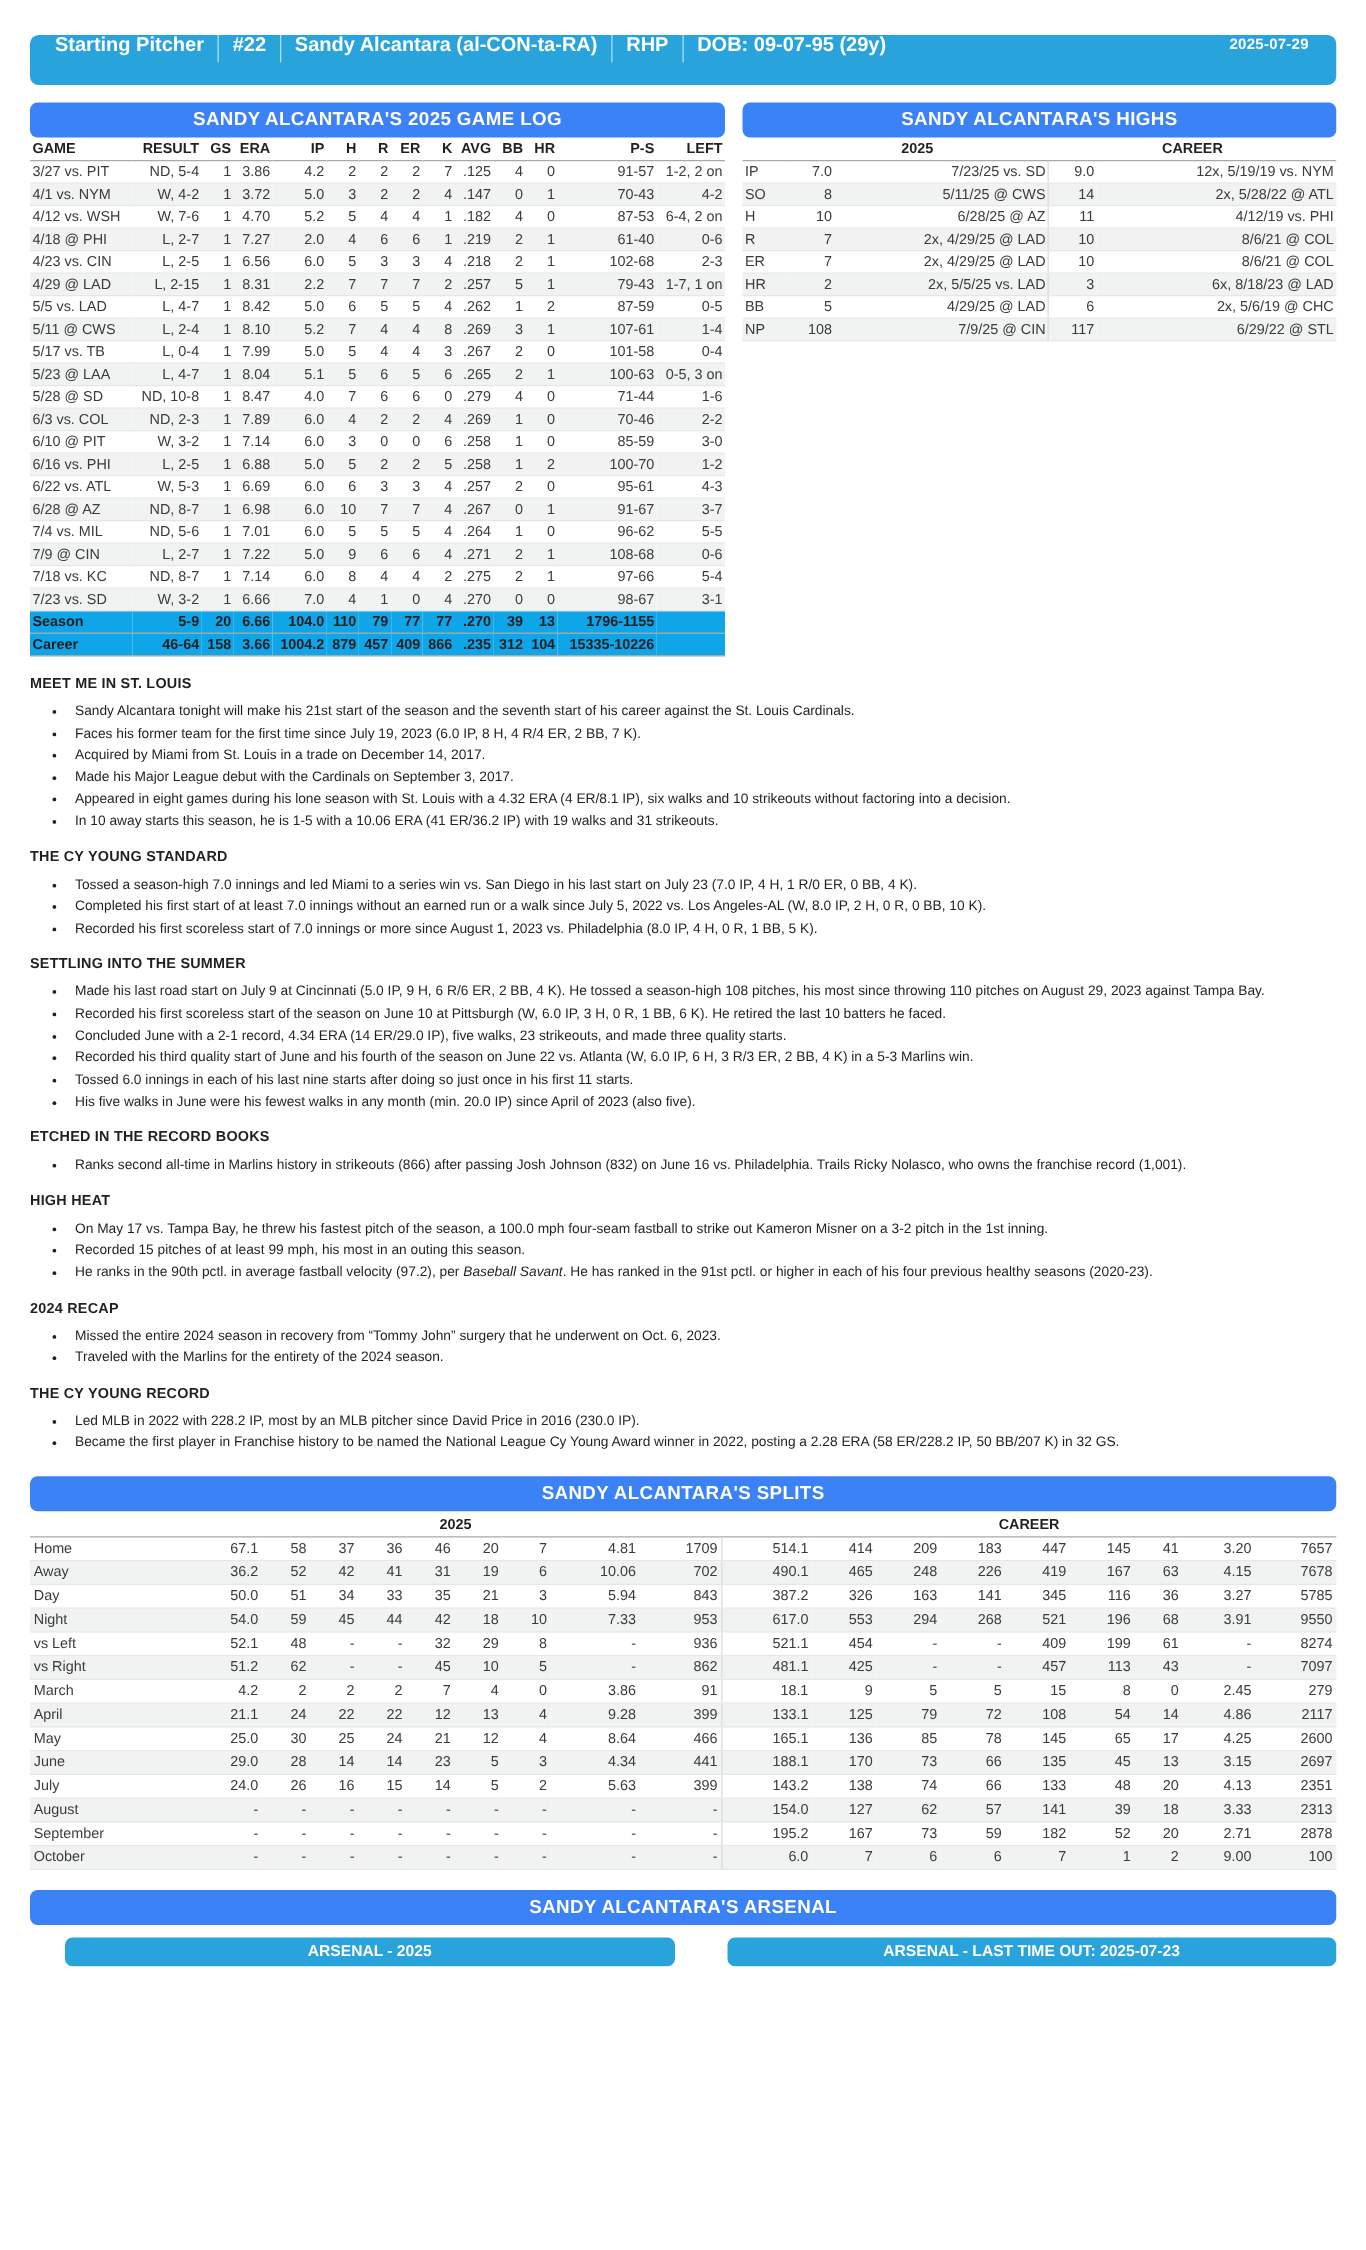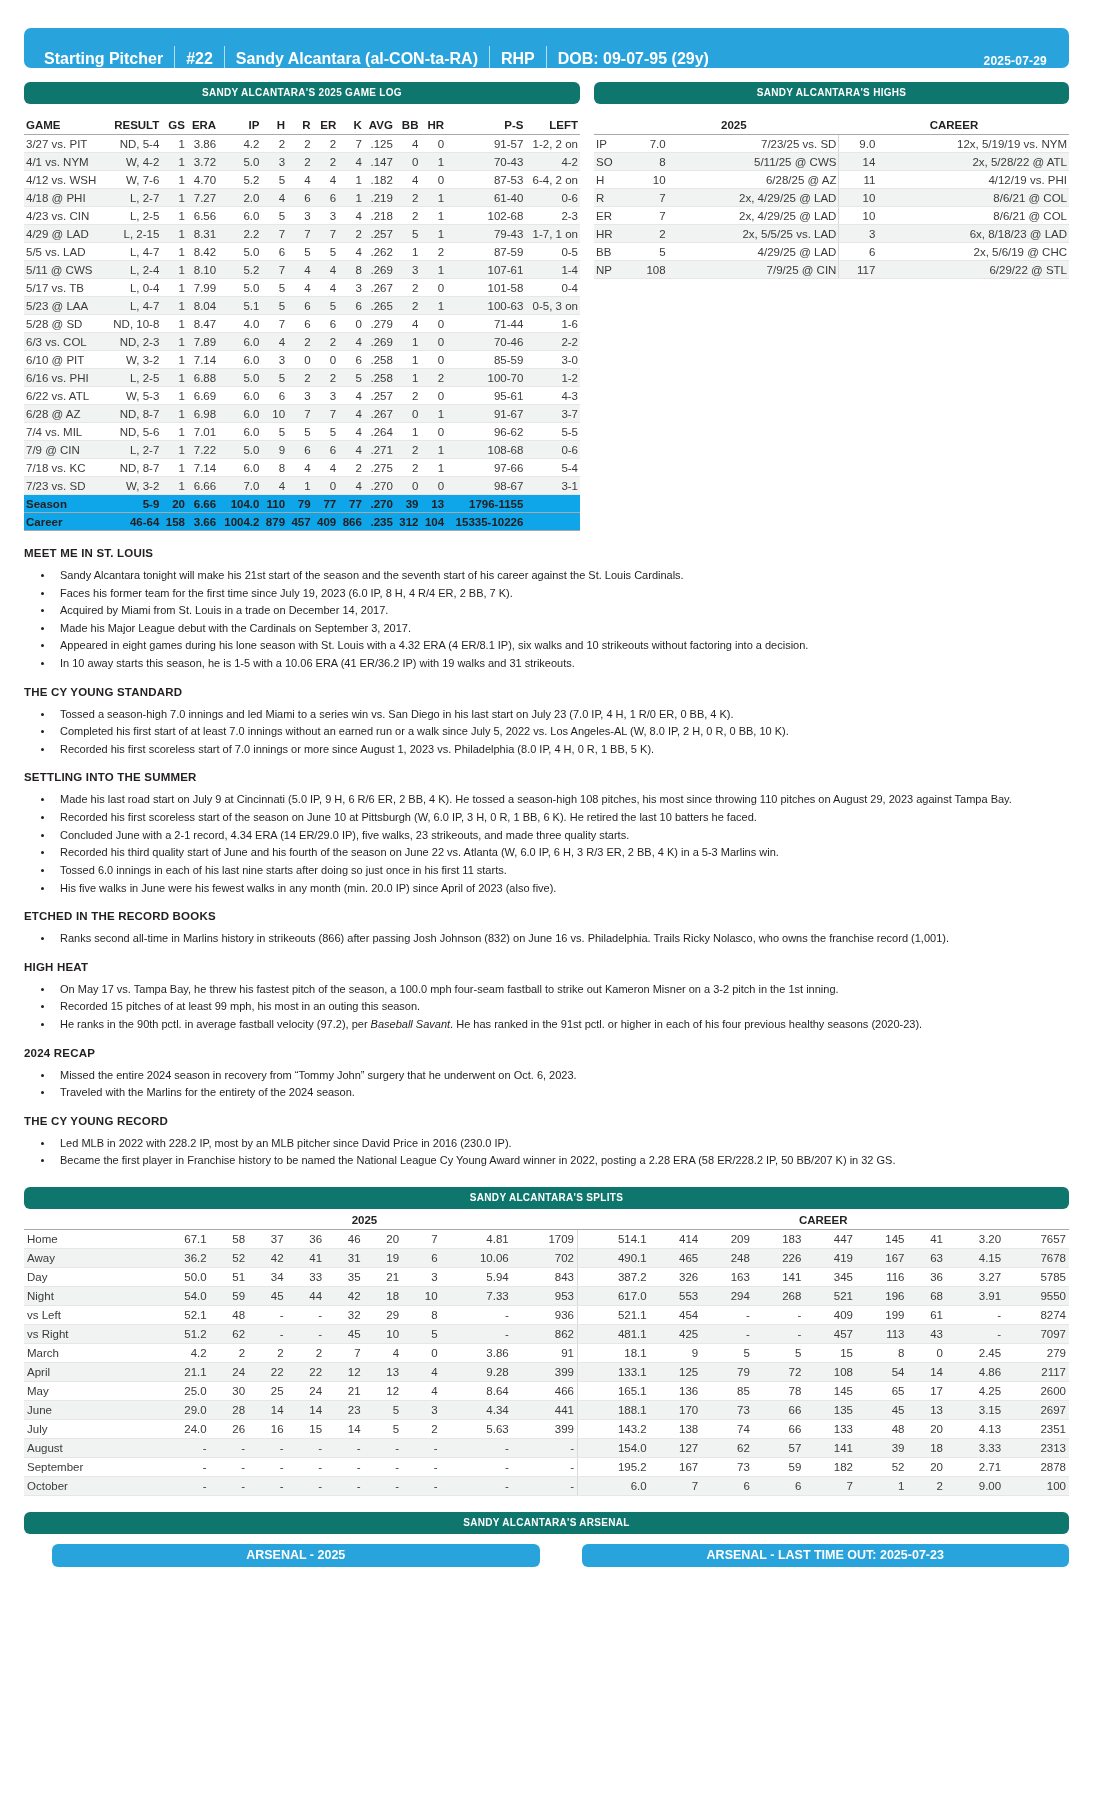--- a/index.html
+++ b/index.html
@@ -14,53 +14,53 @@
   }
   .page { padding: 28px 24px 10px 24px; }
 
   
   .banner {
     background: #29a3dc;
     border-radius: 7px;
     color: #fff;
     height: 40px;
     display: flex;
-    align-items: flex-end;
+    align-items: flex-start;
     padding: 0 16px;
     font-weight: bold;
   }
   .banner .seg { font-size: 16px; padding: 0 11px; white-space: nowrap; }
   .banner .seg:first-child { padding-left: 4px; }
   .banner .divider { width: 1px; height: 22px; background: rgba(255,255,255,.65); }
   .banner .spacer { flex: 1; }
   .banner .date { font-size: 12px; padding-right: 6px; letter-spacing: .2px; }
 
   
   .sec-head {
-    background: #0f766e;
+    background: #3b82f6;
     color: #fff;
     border-radius: 6px;
     text-align: center;
     font-weight: bold;
-    font-size: 10px;
+    font-size: 15px;
     padding: 5px 0 6px 0;
     letter-spacing: .3px;
   }
 
   
   .top-cols { display: flex; gap: 14px; margin-top: 14px; align-items: flex-start; }
   .col-left { width: 556px; }
   .col-right { flex: 1; }
 
   table.stat { border-collapse: collapse; width: 100%; font-size: 11.5px; }
   table.stat th {
     font-weight: bold;
     font-size: 11.5px;
     color: #231f20;
-    padding: 15px 2px 3px 2px;
+    padding: 3px 2px 3px 2px;
     border-bottom: 1.5px solid #a9a9a9;
     white-space: nowrap;
     margin-top: 36px;
   }
   table.stat td {
     padding: 2.5px 2px;
     white-space: nowrap;
     color: #3b3b3b;
     border-bottom: 1px solid #e6e6e6;
   }

